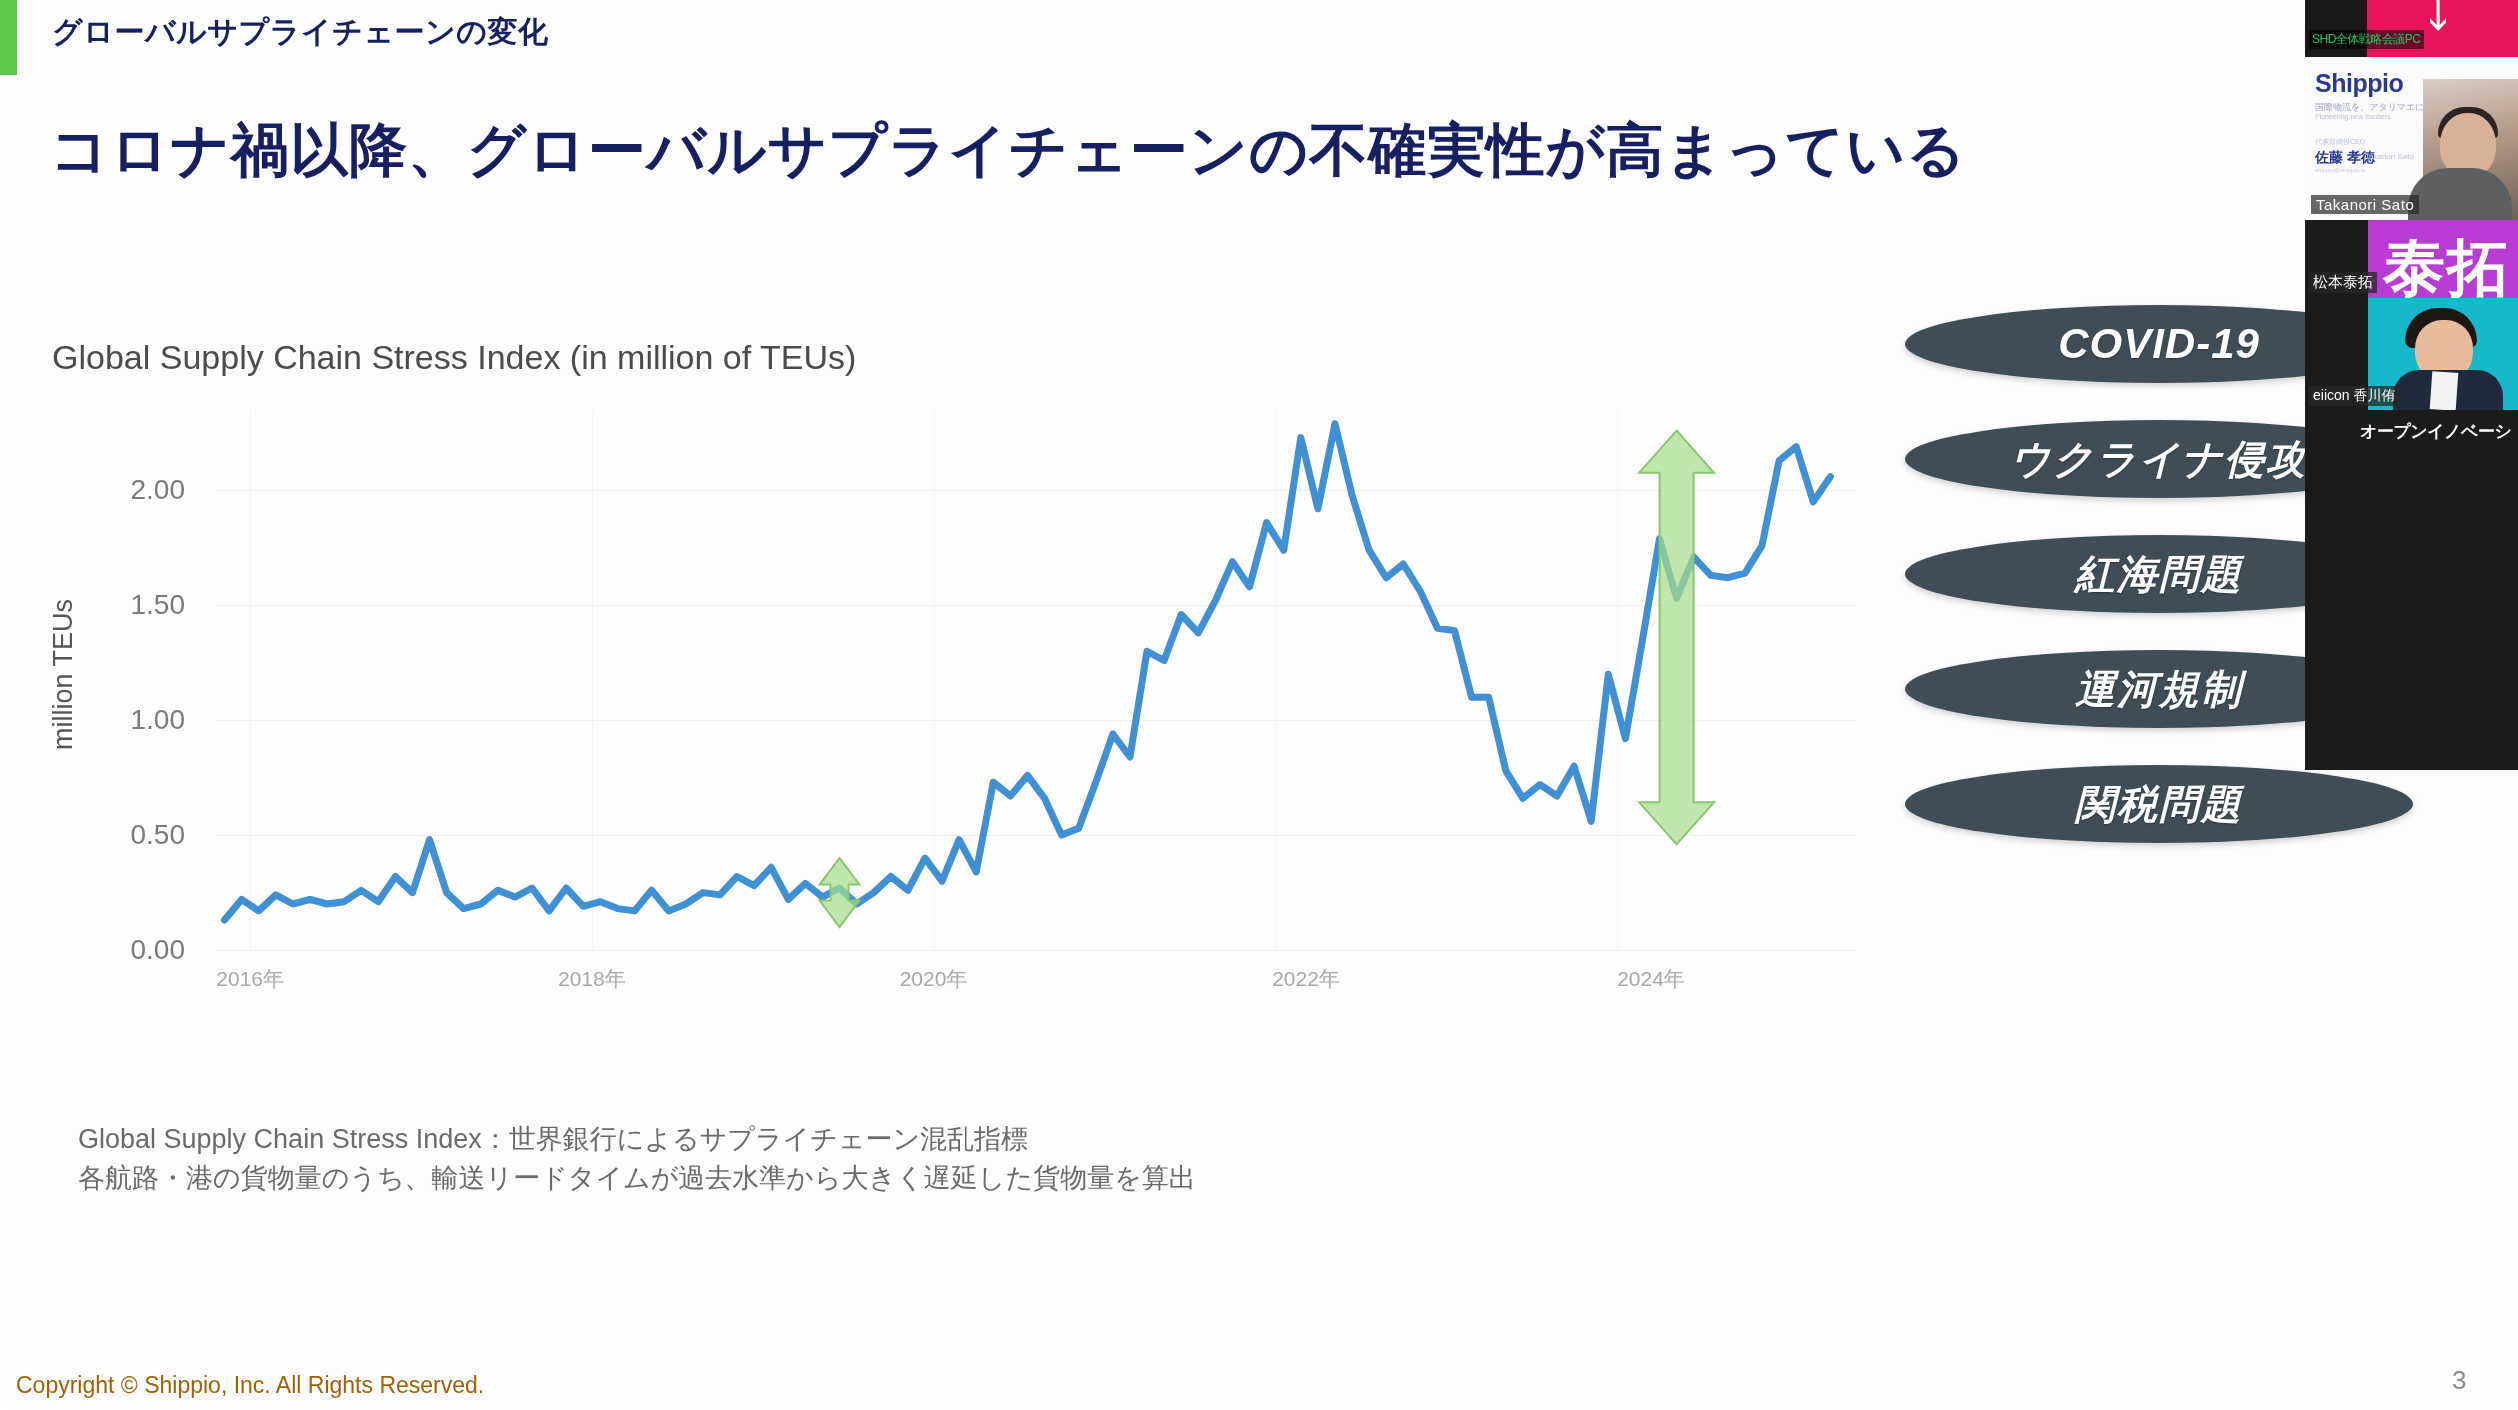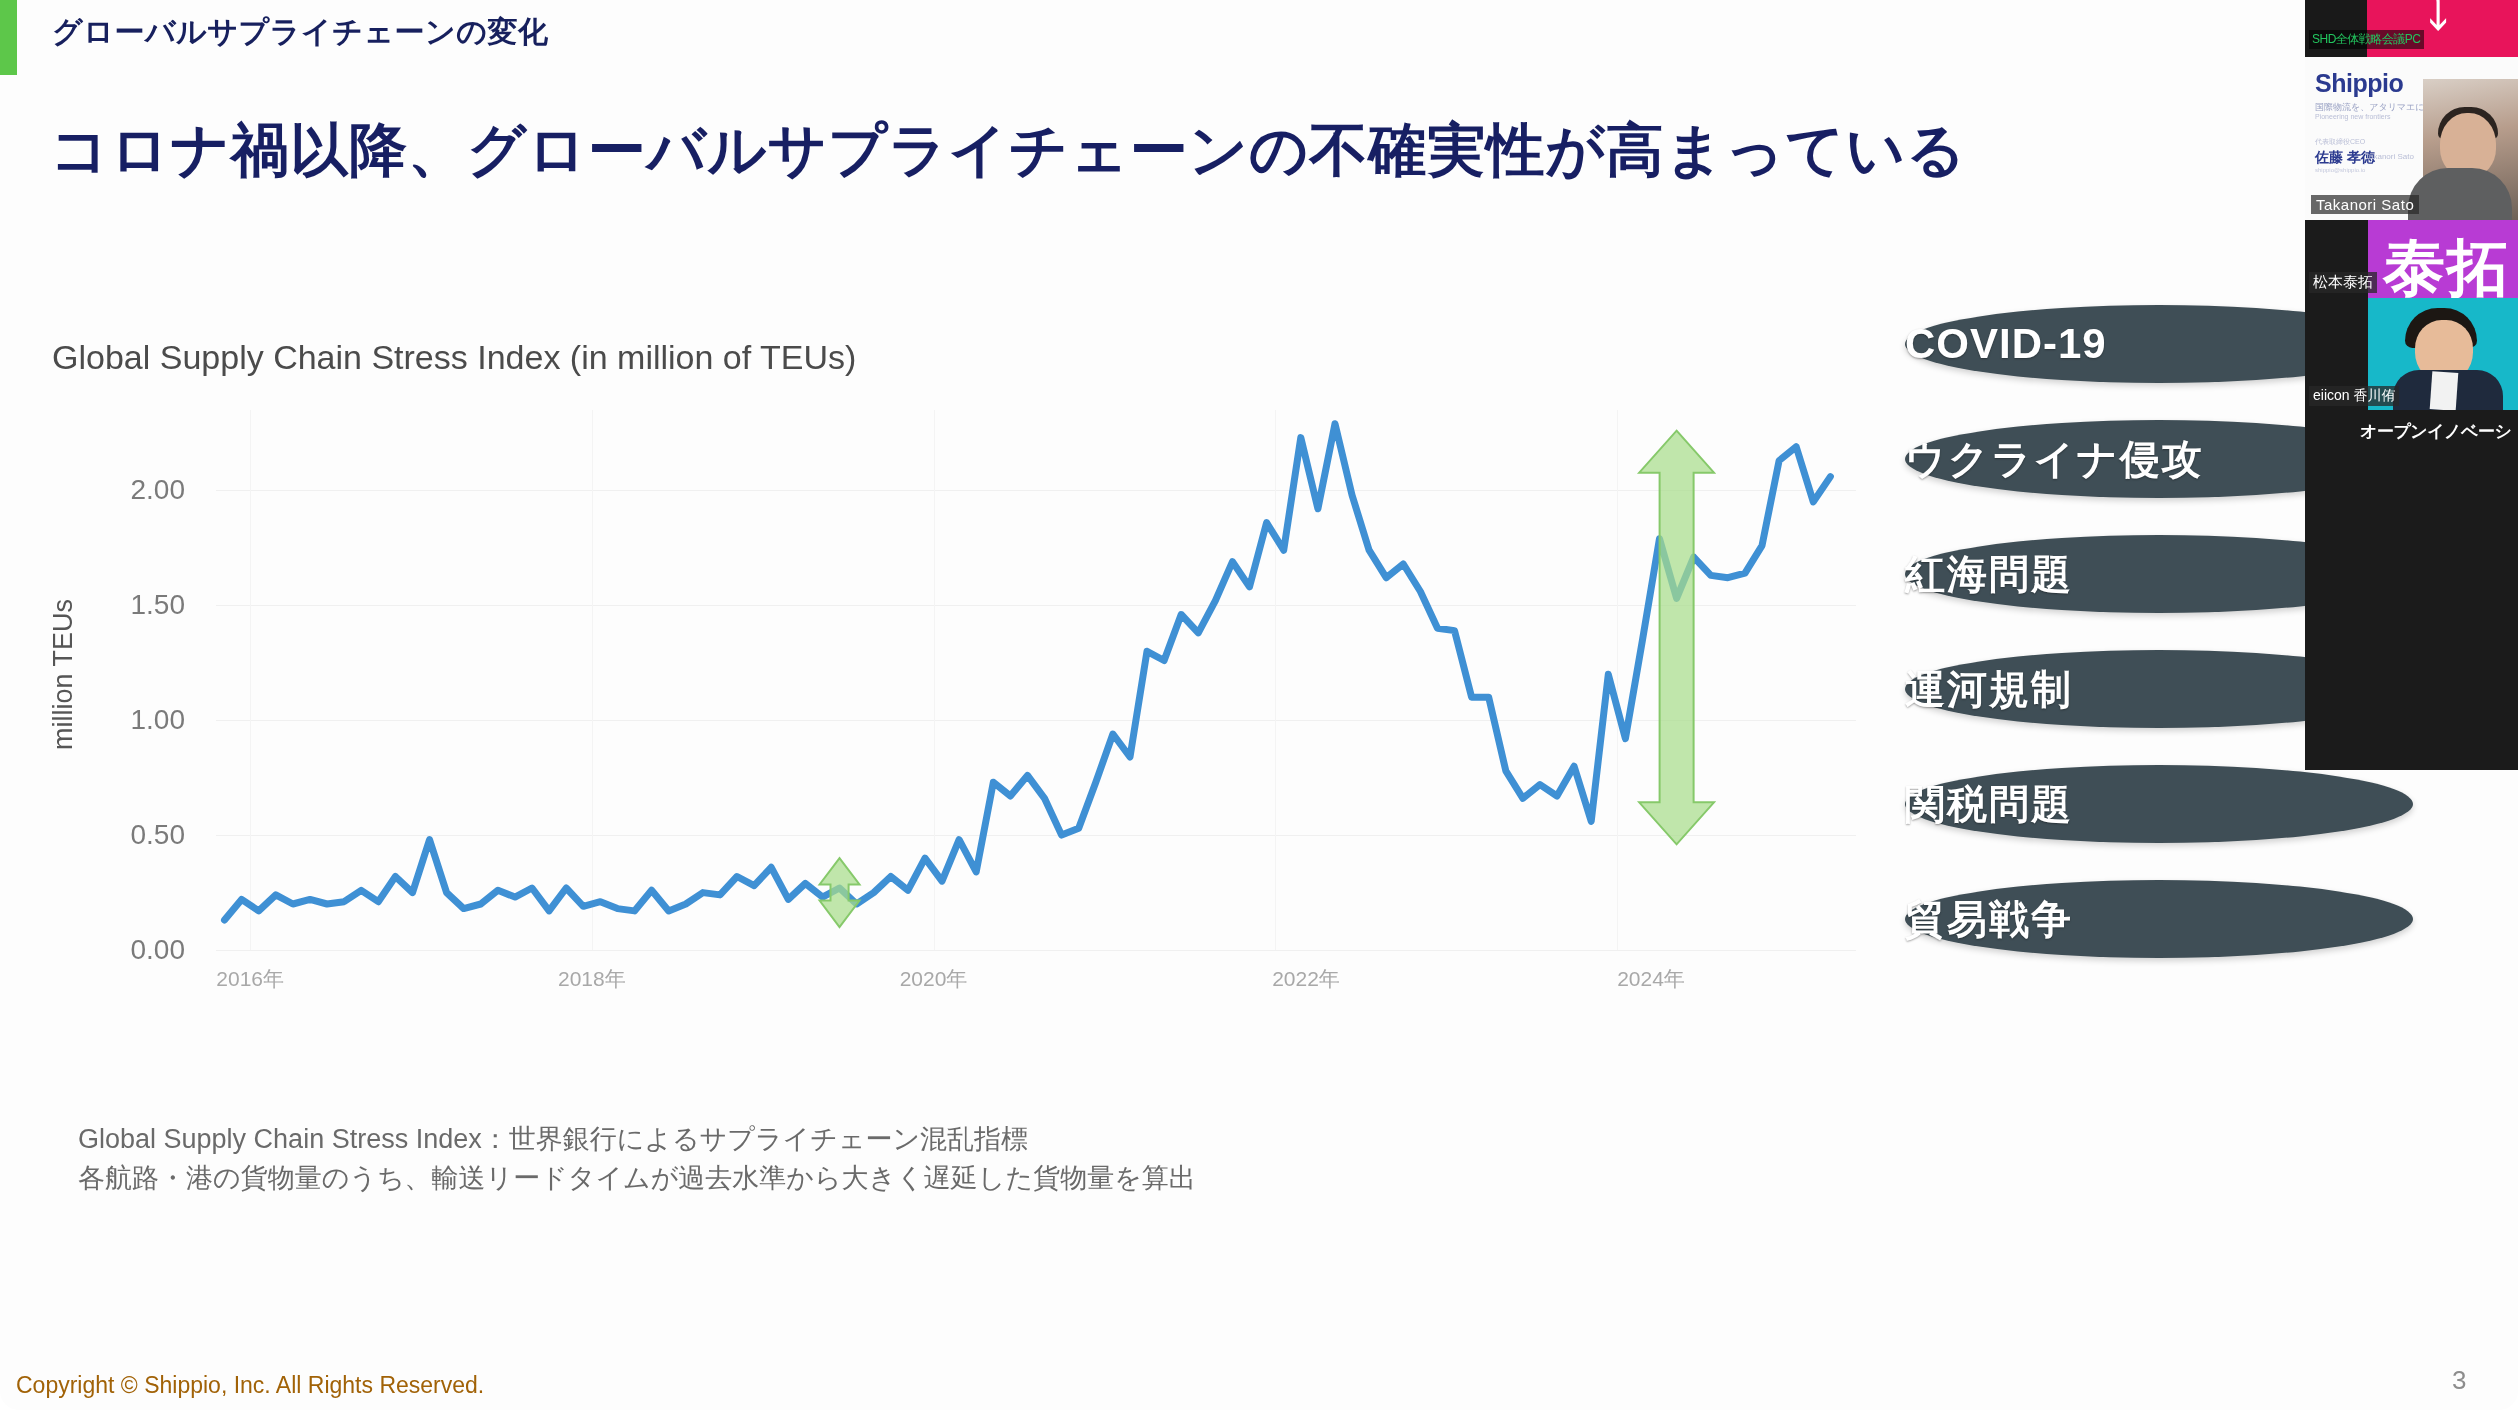--- a/index.html
+++ b/index.html
@@ -54,22 +54,23 @@
   .footnote{
     position:absolute;left:78px;top:1120px;
     font-size:27px;line-height:1.45;color:#6a6a6a;white-space:nowrap;
   }
 
   
   .pills{position:absolute;left:1905px;top:305px;width:520px;}
   .pill{
     position:relative;width:508px;height:78px;margin-bottom:37px;
     background:#3f4e56;border-radius:50%/50%;
-    display:flex;align-items:center;justify-content:flex-start;
+    display:flex;align-items:center;justify-content:center;
     box-shadow:0 3px 6px rgba(0,0,0,.18);
+    font-style:italic;
   }
   .pill span{
     color:#ffffff;font-size:40px;font-weight:700;letter-spacing:2px;
     text-shadow:0 1px 2px rgba(0,0,0,.35);white-space:nowrap;
   }
   .pill.latin span{font-size:42px;letter-spacing:1px;}
 
   
   .copyright{
     position:absolute;left:16px;top:1372px;
@@ -211,23 +212,20 @@
       </div>
       <div class="pill" style="background: rgb(63, 78, 86);">
         <span>紅海問題</span>
       </div>
       <div class="pill" style="background: rgb(63, 78, 86);">
         <span>運河規制</span>
       </div>
       <div class="pill" style="background: rgb(63, 78, 86);">
         <span>関税問題</span>
       </div>
-      <div class="pill" style="background: rgb(63, 78, 86);">
-        <span>貿易戦争</span>
-      </div>
     </div>
 
   <div class="copyright">Copyright © Shippio, Inc. All Rights Reserved.</div>
   <div class="pagenum">3</div>
 
   <div class="video">
 
     <div class="v-tile v1">
       <div class="pinkblock"></div>
       <div class="glyph">⤵</div>

